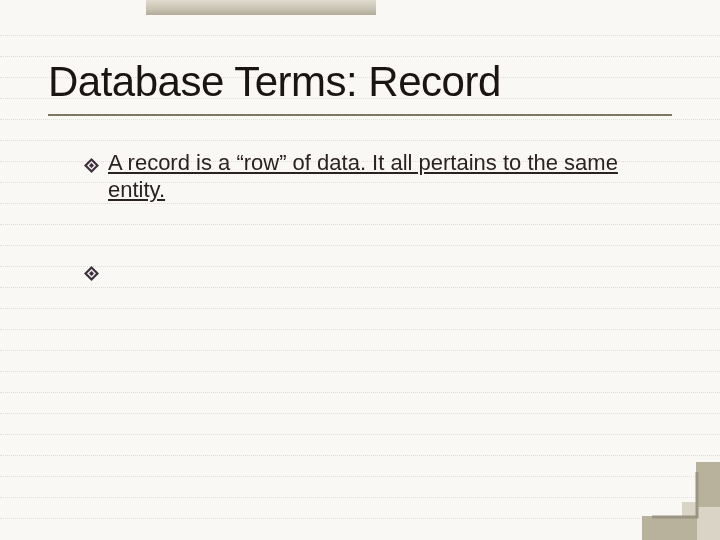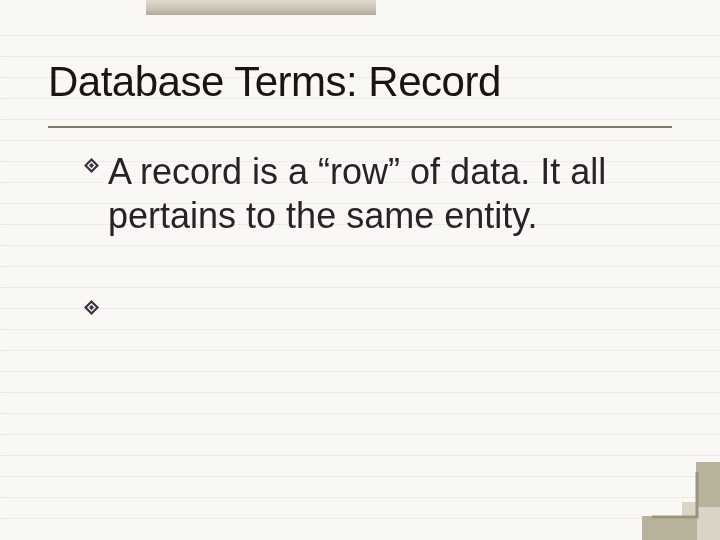--- a/index.html
+++ b/index.html
@@ -36,37 +36,38 @@
   
   .title {
     position:absolute;
     left:48px;
     top:58px;
     right:48px;
     font-size:42px;
     color:#1a1412;
     letter-spacing:-0.5px;
     border-bottom:2px solid #7e7864;
-    padding-bottom:20px;
+    padding-bottom:8px;
   }
 
   
   .bullets {
     position:absolute;
     left:88px;
     right:70px;
     top:150px;
   }
   .bitem {
-    font-size:36px;
+    font-size:22px;
     color:#2b2224;
     margin-bottom:54px;
     line-height:1.22;
     position:relative;
     padding-left:20px;
+    text-decoration:underline;
   }
   .bullet-icon {
     position:absolute;
     left:-4px;
     top:8px;
     width:15px;
     height:15px;
   }
   .bullet-icon svg { display:block; }
 

